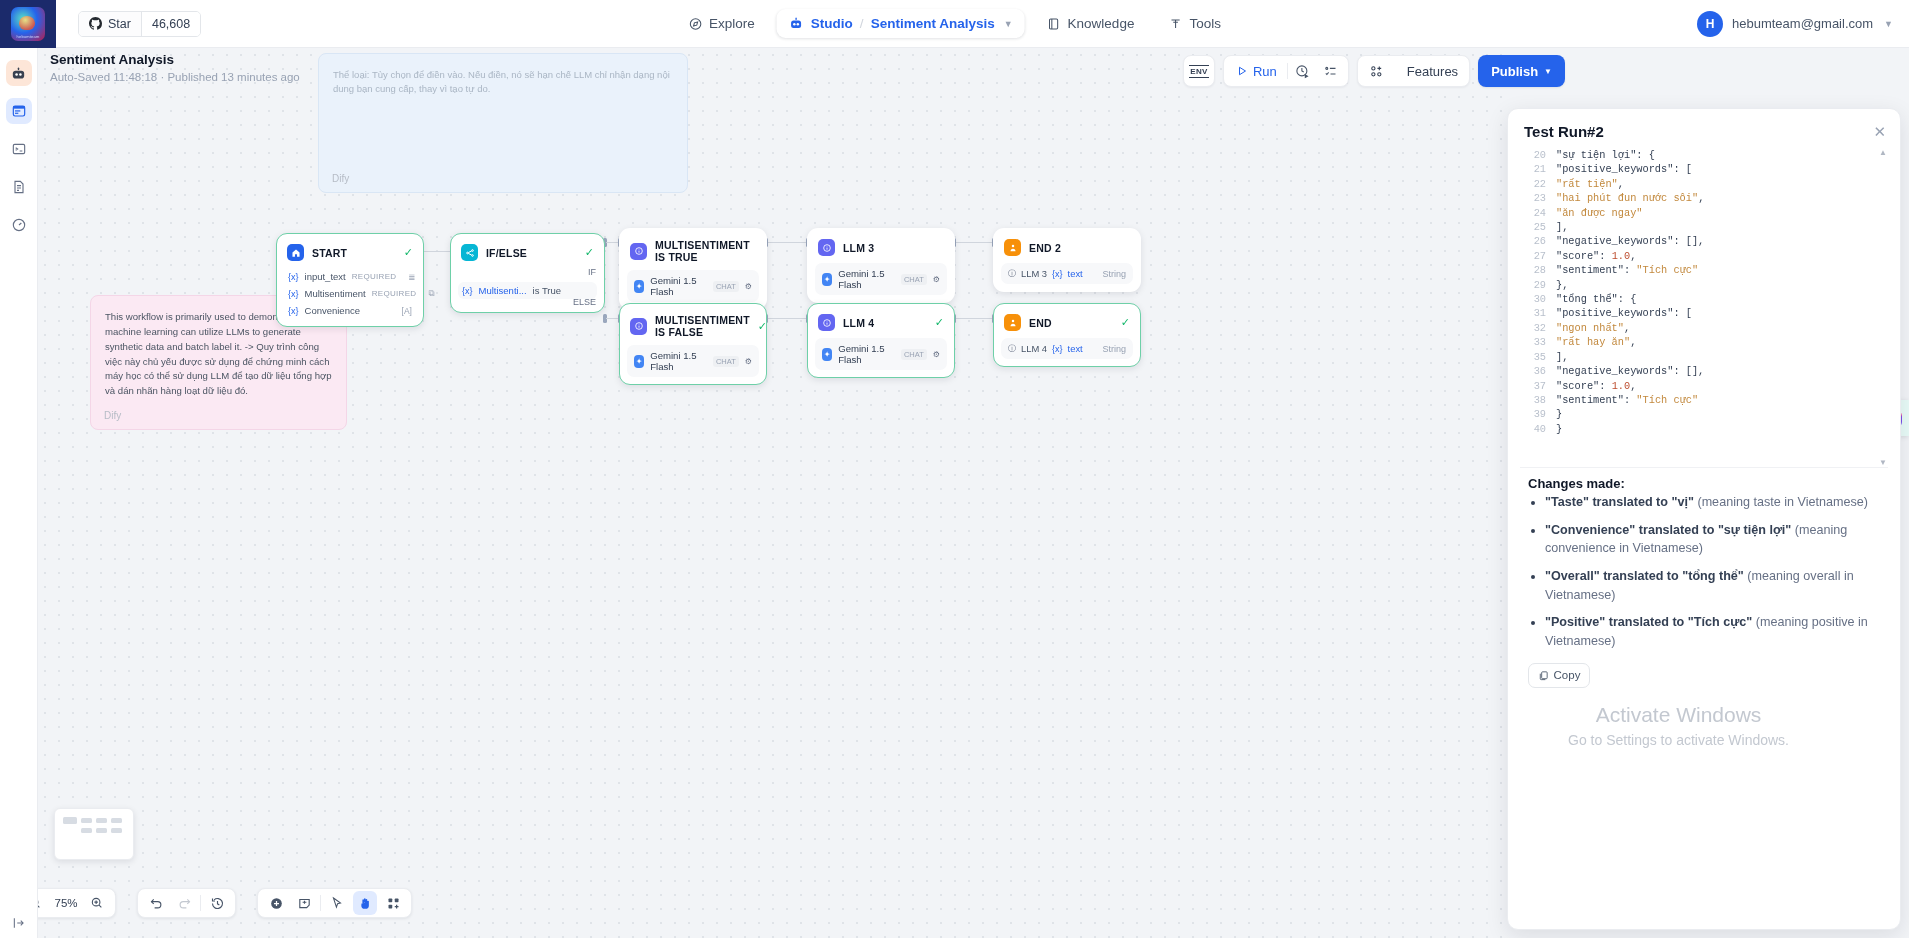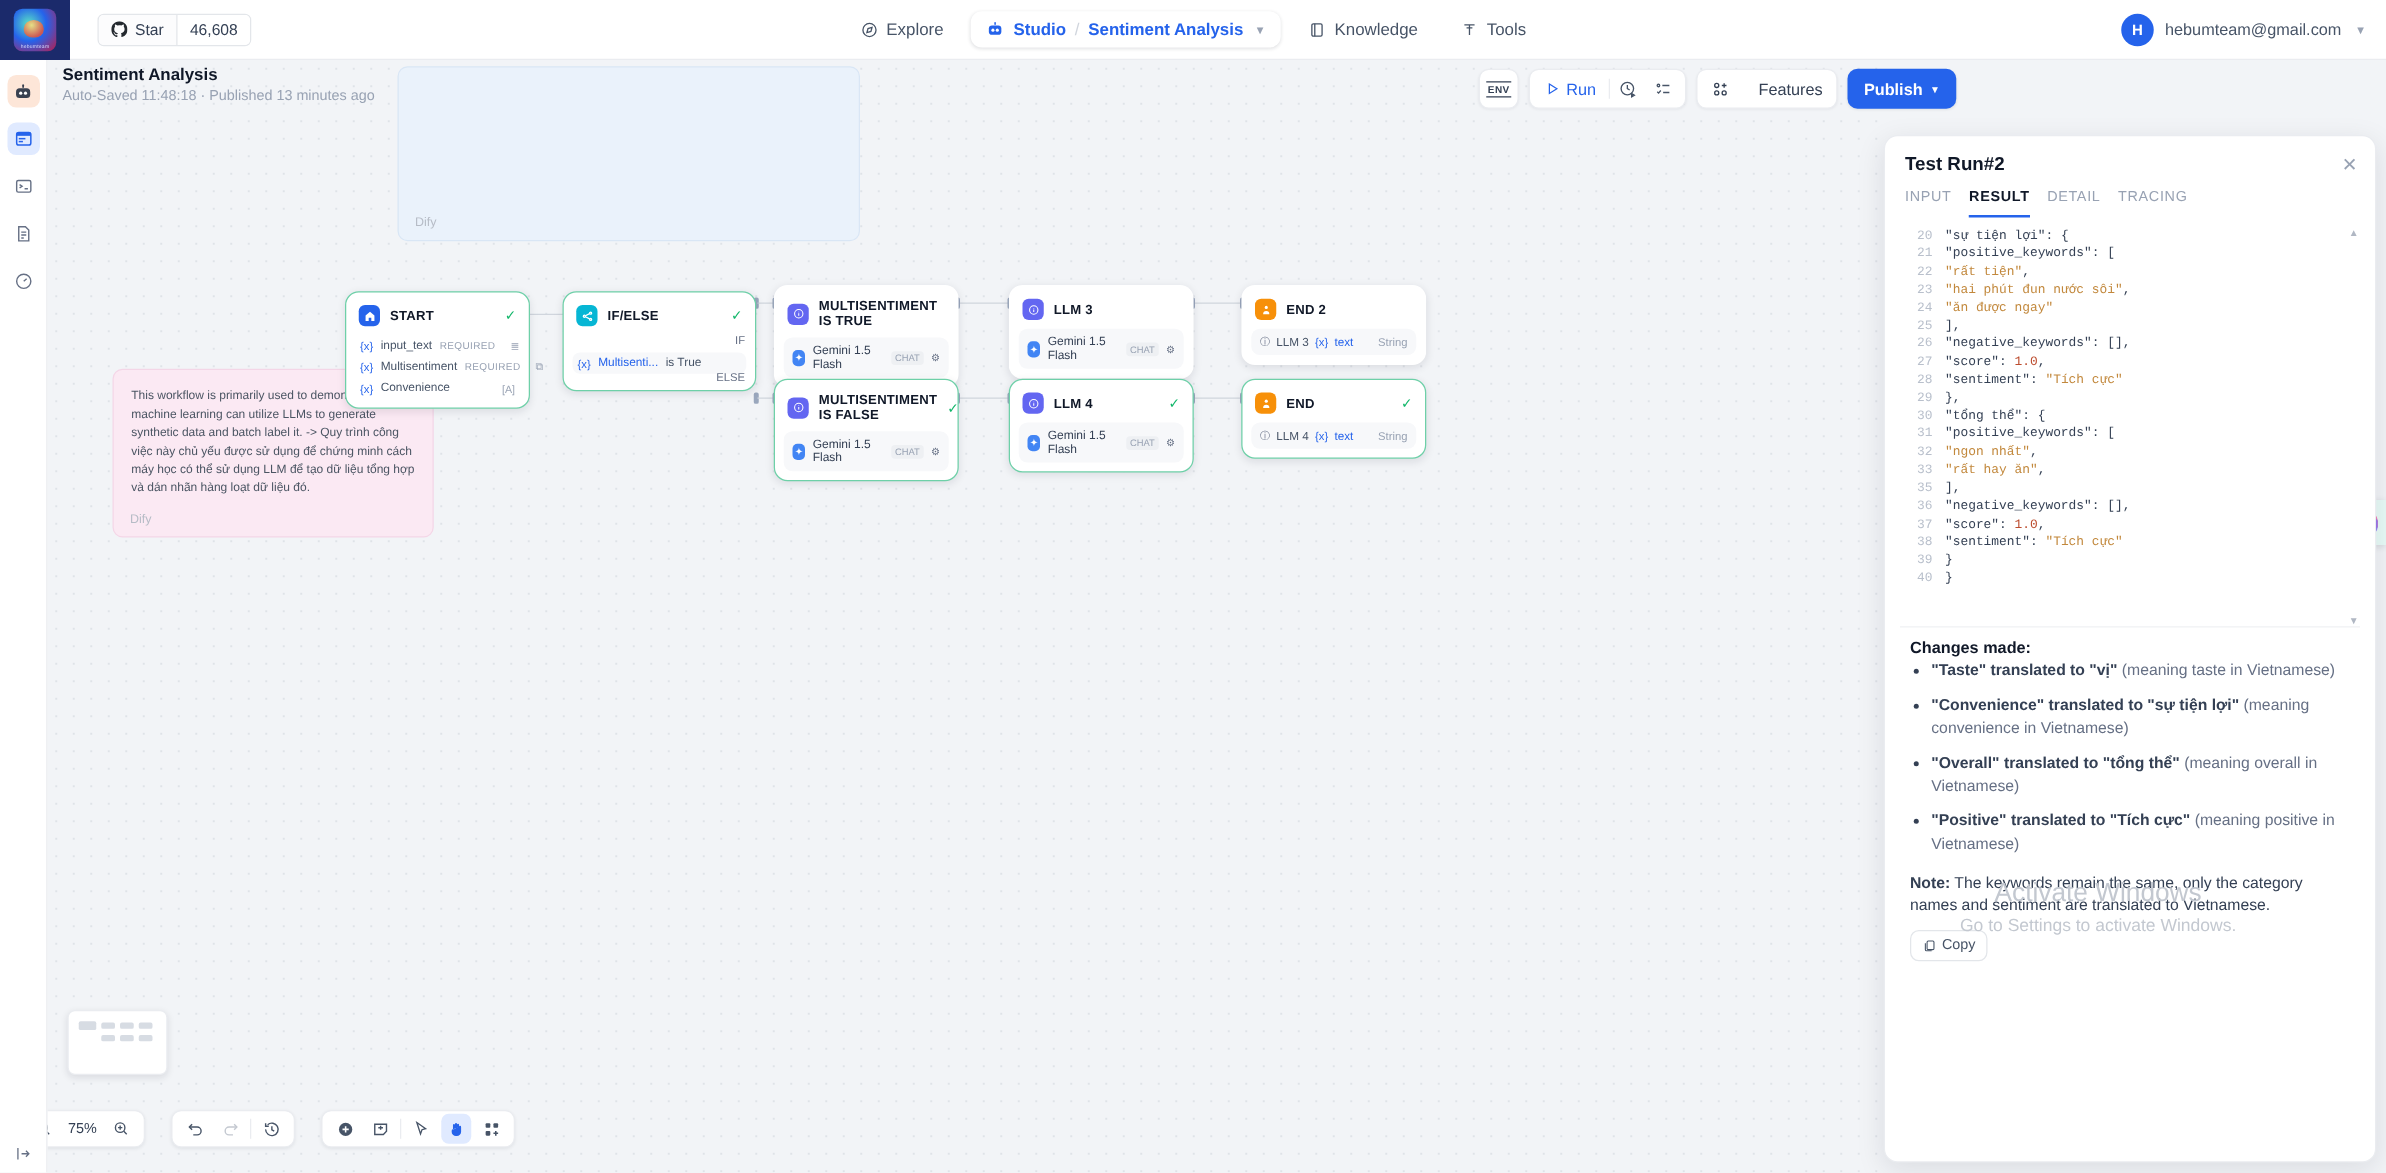--- a/index.html
+++ b/index.html
@@ -398,20 +398,21 @@
   </div>
   <div id="publish-btn">
     <span>Publish</span>
     <span style="font-size:8px;">▼</span>
   </div>
 </div>
 
 <div id="canvas">
 
   <div class="note" id="note-top">
+    <div>Thể loại: Tùy chọn để điền vào. Nếu điền, nó sẽ hạn chế LLM chỉ nhận dạng nội dung bạn cung cấp, thay vì tạo tự do.</div>
     <div class="note-label">Dify</div>
   </div>
 
   <div class="note" id="note-left">
     <div>This workflow is primarily used to demonstrate how machine learning can utilize LLMs to generate synthetic data and batch label it. -&gt; Quy trình công việc này chủ yếu được sử dụng để chứng minh cách máy học có thể sử dụng LLM để tạo dữ liệu tổng hợp và dán nhãn hàng loạt dữ liệu đó.</div>
     <div class="note-label">Dify</div>
   </div>
 
   <div class="edge" style="left:385px;top:203px;width:36px;"></div>
   <div class="port" style="left:381px;top:199px;"></div>
@@ -697,26 +698,20 @@
   <span class="ft-a"></span>
   <span class="ft-b"></span>
 </div>
 
 <div id="panel">
   <div id="panel-head">
     <div id="panel-title">Test Run#2</div>
     <div id="panel-close">✕</div>
   </div>
 
-  <div id="tabs">
-    <div class="tab">INPUT</div>
-    <div class="tab active">RESULT</div>
-    <div class="tab">DETAIL</div>
-    <div class="tab">TRACING</div>
-  </div>
 
   <div id="panel-body">
     <div id="code-wrap">
       <div id="code-lines">
           <div class="code-line">
             <span class="ln">20</span>
             <span class="ct"><span class="s-key">"sự tiện lợi"</span>: {</span>
           </div>
           <div class="code-line">
             <span class="ln">21</span>
@@ -802,23 +797,20 @@
     </div>
 
     <div id="changes">
       <h4>Changes made:</h4>
       <ul id="changes-list">
           <li><span class="bold">"Taste" translated to "vị"</span> <span class="dim">(meaning taste in Vietnamese)</span></li>
           <li><span class="bold">"Convenience" translated to "sự tiện lợi"</span> <span class="dim">(meaning convenience in Vietnamese)</span></li>
           <li><span class="bold">"Overall" translated to "tổng thể"</span> <span class="dim">(meaning overall in Vietnamese)</span></li>
           <li><span class="bold">"Positive" translated to "Tích cực"</span> <span class="dim">(meaning positive in Vietnamese)</span></li>
         </ul>
-      <div id="note-line">
-        <span class="bold">Note:</span><span> The keywords remain the same, only the category names and sentiment are translated to Vietnamese.</span>
-      </div>
     </div>
 
     <div id="copy-btn">
       <svg width="11" height="11" viewBox="0 0 24 24" fill="none" stroke="#475467" stroke-width="1.9">
         <rect x="8" y="4" width="12" height="15" rx="2"></rect>
           <path d="M5 8v11a2 2 0 0 0 2 2h9"></path>
       </svg>
       <span>Copy</span>
     </div>
   </div>

